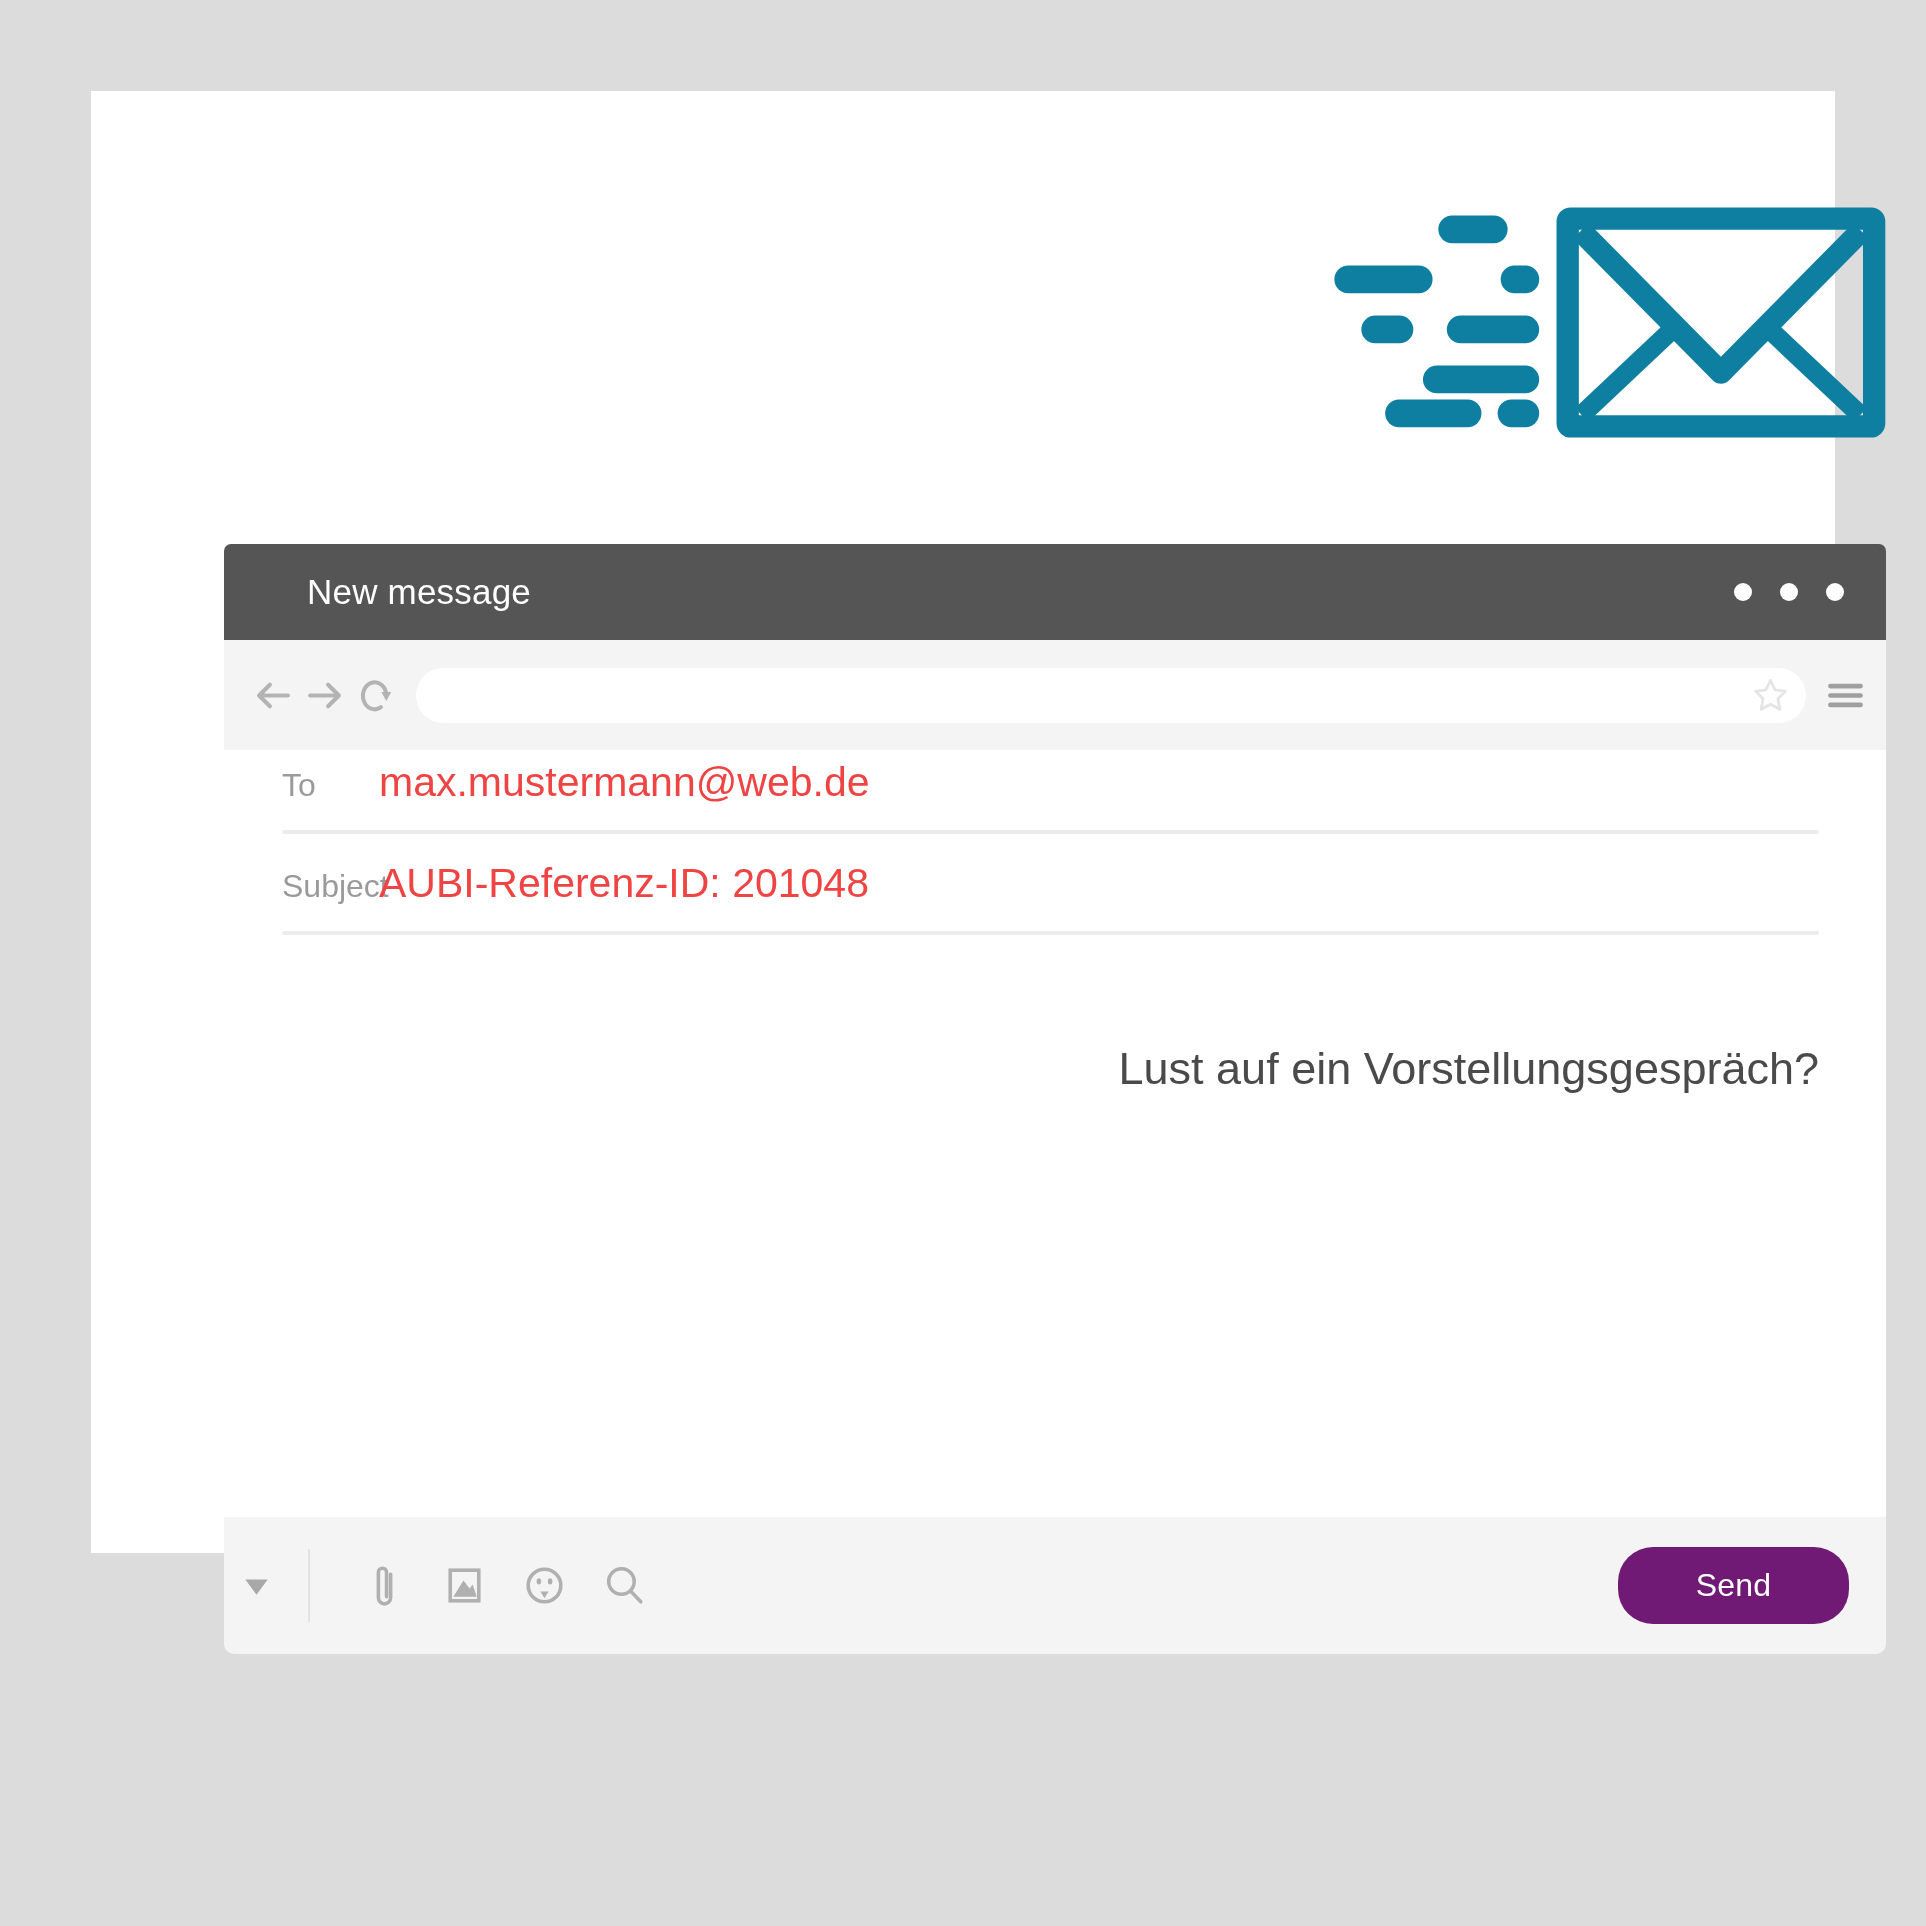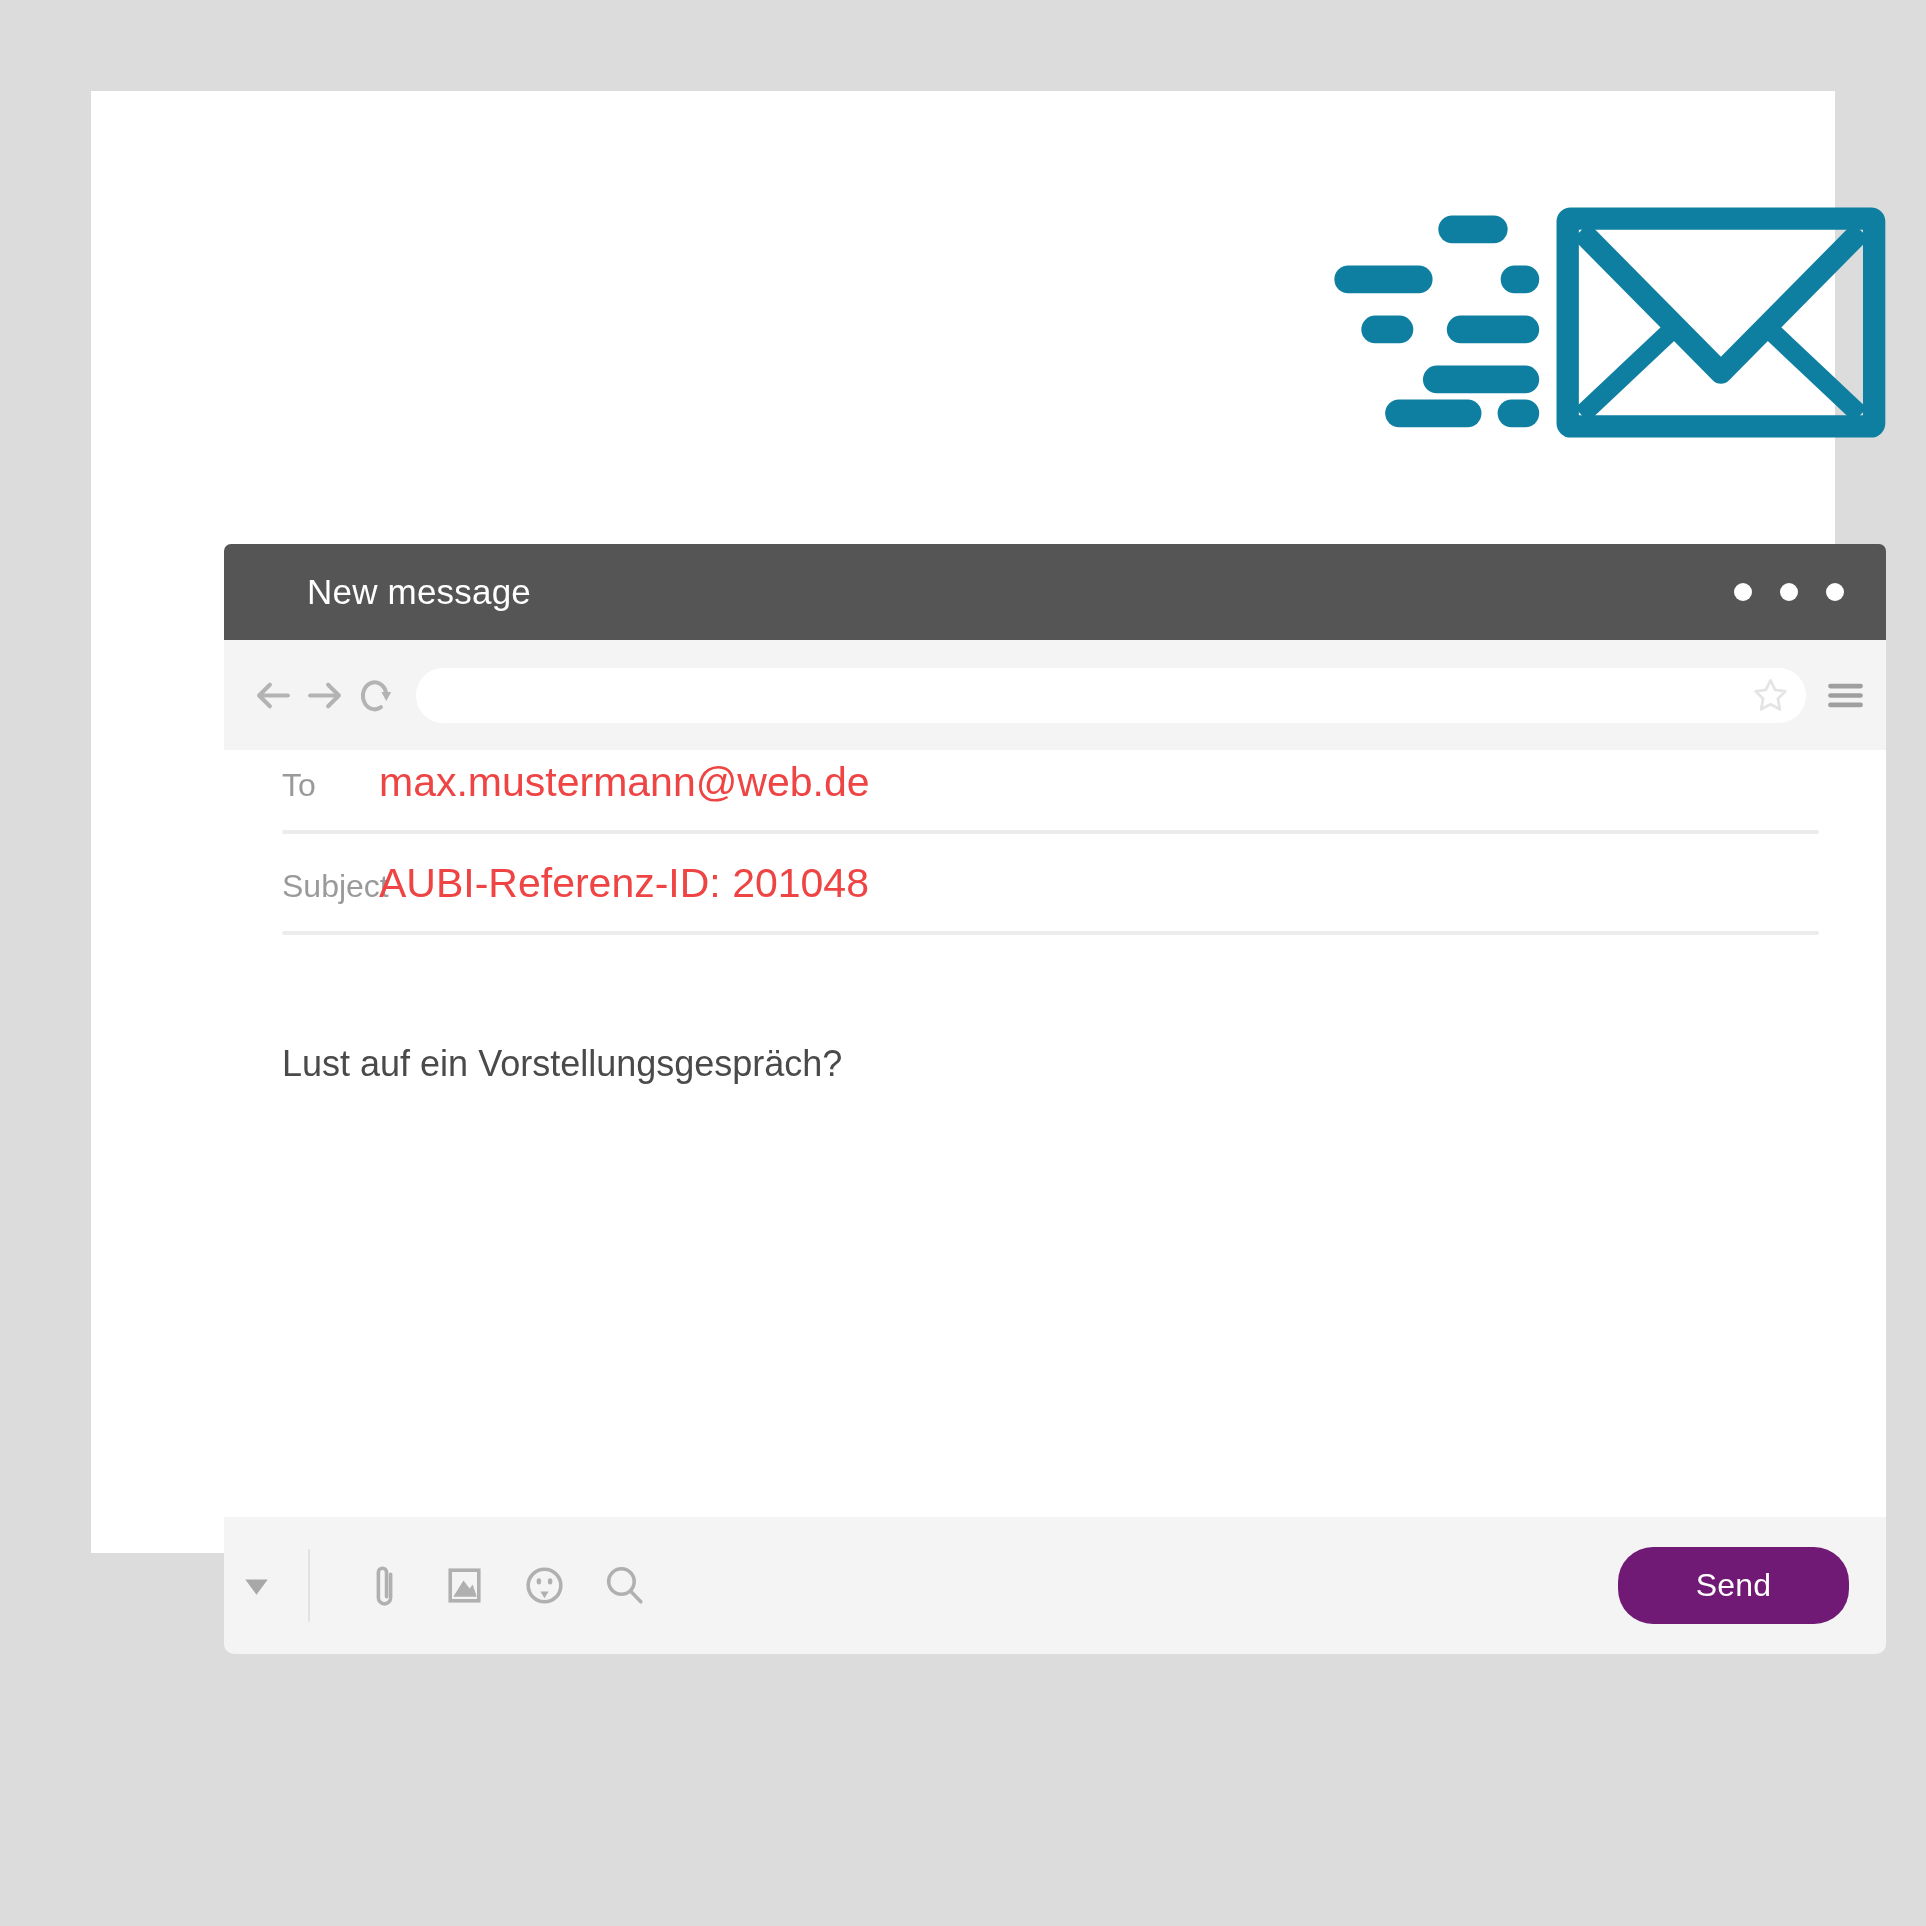--- a/index.html
+++ b/index.html
@@ -174,22 +174,22 @@
   }
   .field-underline.to   { top: 80px; }
   .field-underline.subj { top: 181px; }
 
   #message-body {
     position: absolute;
     left: 58px;
     top: 293px;
     width: 1537px;
     color: #4a4a4a;
-    font-size: 36px;
-    text-align: left;
+    font-size: 45px;
+    text-align: right;
     white-space: nowrap;
   }
 
   
   #compose-footer {
     position: relative;
     height: 137px;
     background: #f4f4f4;
     border-radius: 0 0 10px 10px;
     display: flex;

